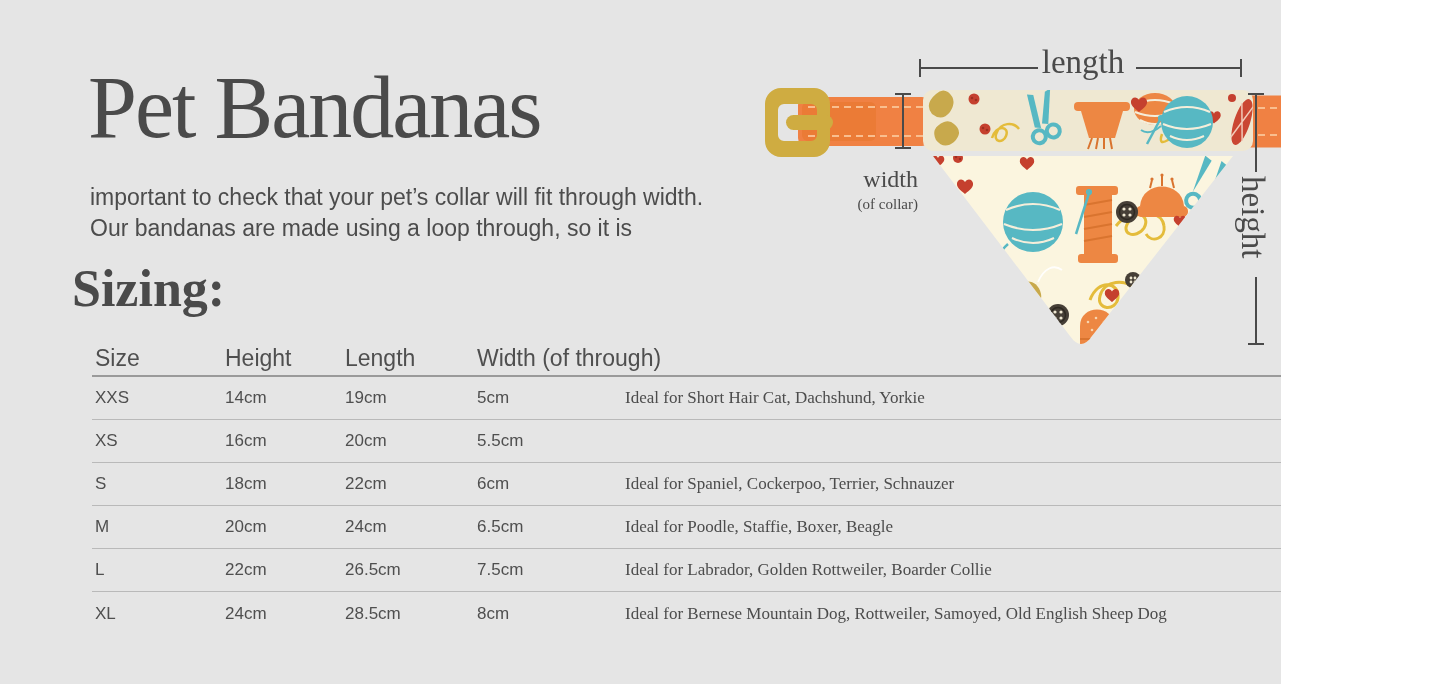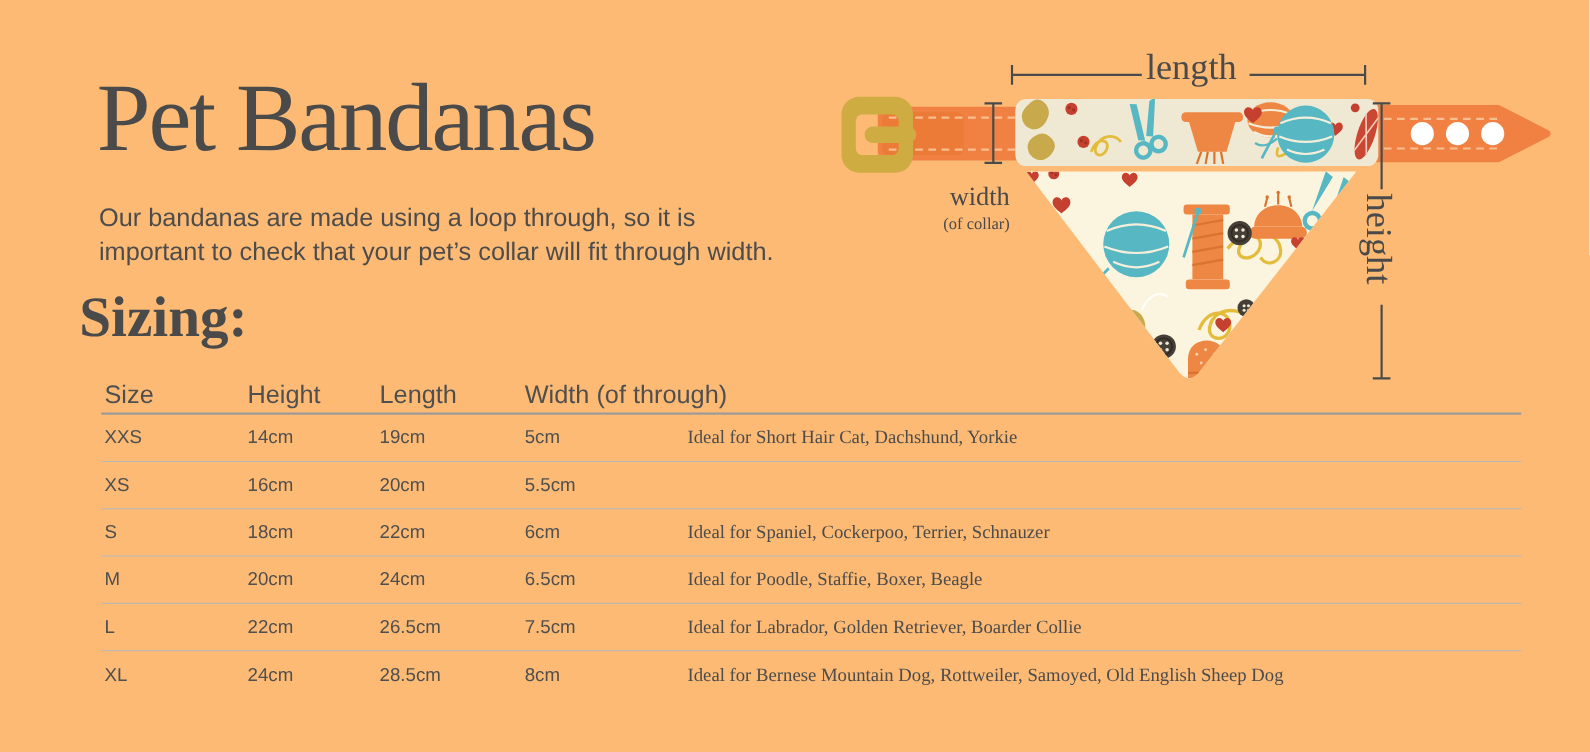--- a/index.html
+++ b/index.html
@@ -4,21 +4,21 @@
 <style>
   :root{
     --collar_orange:#F08143; --buckle_gold:#CFAC41; --band_cream:#EFE8D2;
     --bandana_cream:#FBF5DF; --teal:#57B8C3; --motif_orange:#ED8743;
     --yellow:#E4BC3B; --khaki:#C8A94C; --red:#C5402E; --floss_red:#CA4733;
     --dark_button:#463F37; --annotation:#4A4A4A; --text_dark:#4A4A4A;
     --rule_light:#B9B9B9; --rule_dark:#9A9A9A;
   }
   *{margin:0;padding:0;box-sizing:border-box;}
   body{background:#fff;font-family:"Liberation Sans",sans-serif;}
-  #page{position:relative;width:1445px;height:684px;background:#fdba74;overflow:hidden;}
+  #page{position:relative;width:1281px;height:684px;background:#e5e5e5;overflow:hidden;}
 
   .title{position:absolute;left:88px;top:58px;font-family:"Liberation Serif",serif;
          font-weight:400;font-size:88px;line-height:100px;letter-spacing:-2px;color:var(--text_dark);}
   .intro{position:absolute;left:90px;top:182px;font-size:23px;line-height:31px;color:#4C4C4C;}
   .sizing-heading{position:absolute;left:72px;top:258px;font-family:"Liberation Serif",serif;
          font-size:52px;line-height:62px;color:var(--text_dark);}
 
   .sizing-table{position:absolute;left:92px;top:341px;width:1291px;color:#4F4F4F;}
   .t-row{display:grid;grid-template-columns:130px 120px 132px 148px 1fr;align-items:center;}
   .t-head{height:36px;border-bottom:2px solid var(--rule_dark);font-size:23px;}
@@ -49,22 +49,22 @@
   .white-thread{stroke:#FFFFFF;stroke-width:1.8;fill:none;opacity:.9;}
 </style>
 </head>
 <body>
 
 <div id="page">
 
   <h1 class="title">Pet Bandanas</h1>
 
   <div class="intro">
+    <div>important to check that your pet’s collar will fit through width.</div>
     <div>Our bandanas are made using a loop through, so it is</div>
-    <div>important to check that your pet’s collar will fit through width.</div>
   </div>
 
   <h2 class="sizing-heading">Sizing:</h2>
 
   <div class="sizing-table">
     <div class="t-row t-head">
       <div class="t-cell">Size</div>
       <div class="t-cell">Height</div>
       <div class="t-cell">Length</div>
       <div class="t-cell" style="grid-column:4 / span 2;">Width (of through)</div>
@@ -95,21 +95,21 @@
       <div class="t-cell">20cm</div>
       <div class="t-cell">24cm</div>
       <div class="t-cell">6.5cm</div>
       <div class="t-cell t-desc">Ideal for Poodle, Staffie, Boxer, Beagle</div>
     </div>
     <div class="t-row t-data">
       <div class="t-cell">L</div>
       <div class="t-cell">22cm</div>
       <div class="t-cell">26.5cm</div>
       <div class="t-cell">7.5cm</div>
-      <div class="t-cell t-desc">Ideal for Labrador, Golden Retriever, Boarder Collie</div>
+      <div class="t-cell t-desc">Ideal for Labrador, Golden Rottweiler, Boarder Collie</div>
     </div>
     <div class="t-row t-data">
       <div class="t-cell">XL</div>
       <div class="t-cell">24cm</div>
       <div class="t-cell">28.5cm</div>
       <div class="t-cell">8cm</div>
       <div class="t-cell t-desc">Ideal for Bernese Mountain Dog, Rottweiler, Samoyed, Old English Sheep Dog</div>
     </div>
   </div>
 

